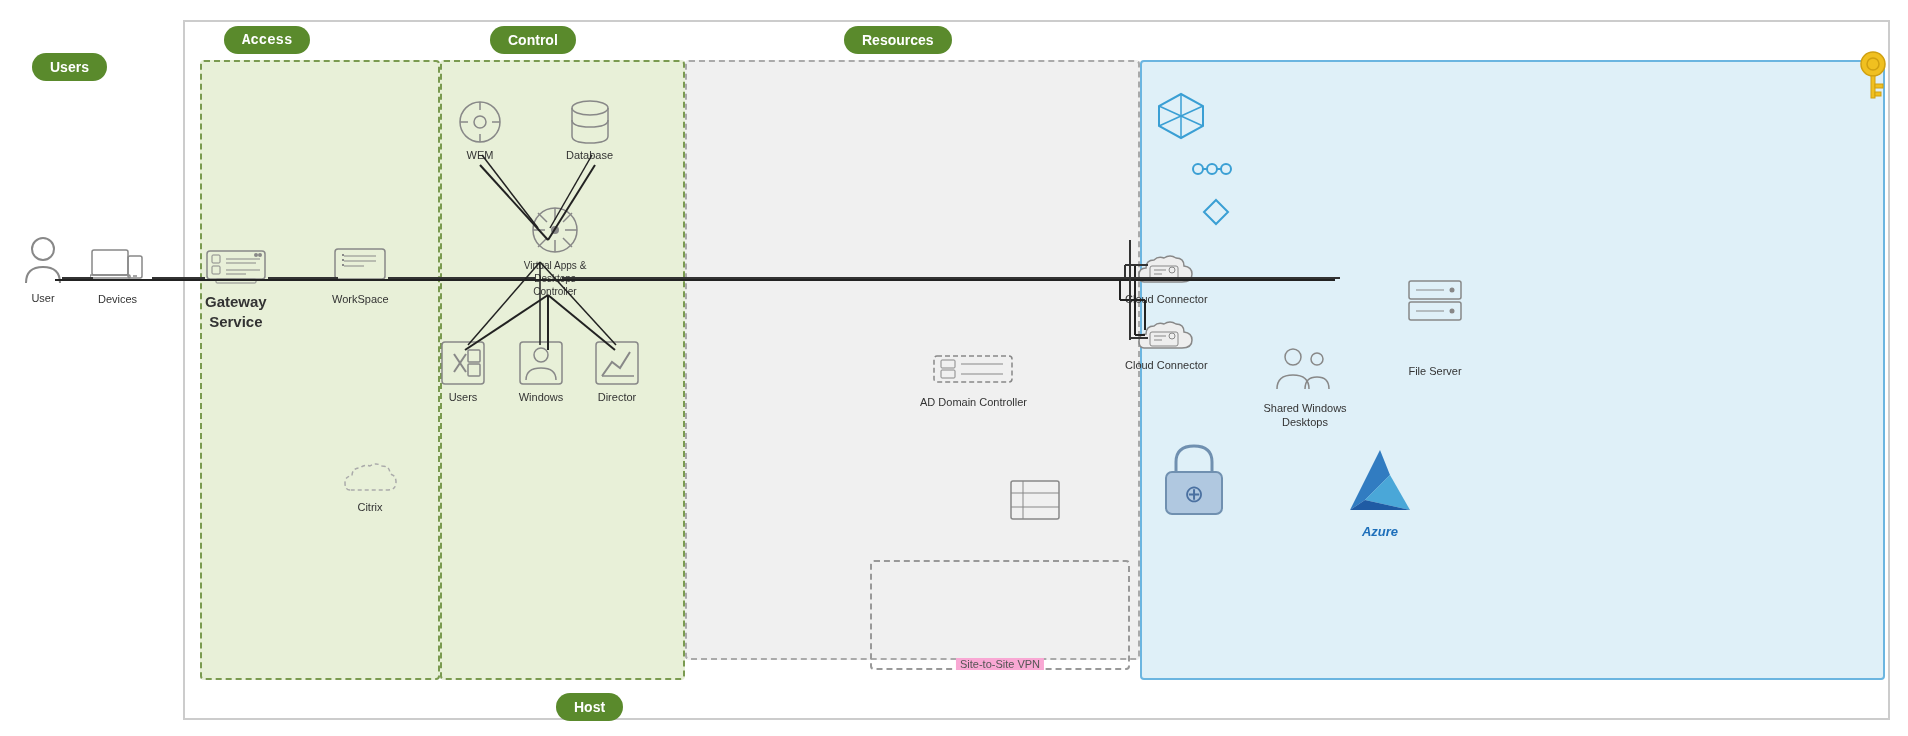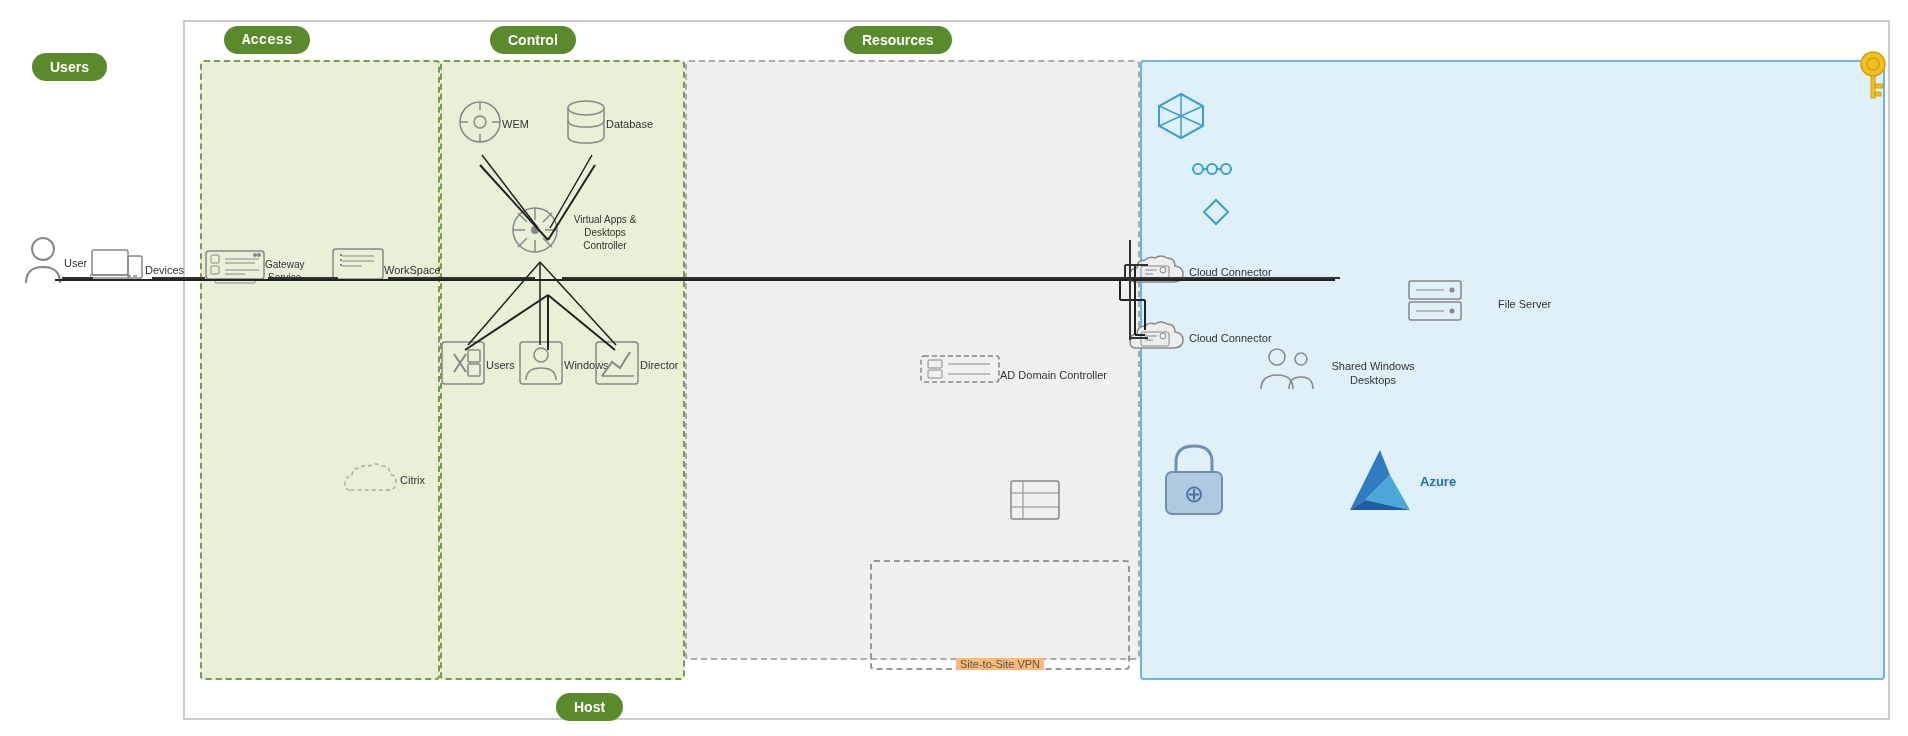--- a/index.html
+++ b/index.html
@@ -101,21 +101,21 @@
       border: 2px solid #6bb5e0;
       background: #dff0f8;
       border-radius: 4px;
     }
 
     
     .icon-item {
       position: absolute;
       text-align: center;
       display: flex;
-      flex-direction: row;
+      flex-direction: column;
       align-items: center;
     }
 
     .icon-label {
       font-size: 11px;
       color: #333;
       text-align: center;
       margin-top: 4px;
       line-height: 1.3;
     }
@@ -148,21 +148,21 @@
     }
 
     .vpn-label {
       position: absolute;
       bottom: -2px;
       left: 50%;
       transform: translateX(-50%);
       font-size: 11px;
       color: #555;
       white-space: nowrap;
-      background: #fdba74;
+      background: #f9a8d4;
       padding: 0 4px;
     }
   </style>
 </head>
 <body>
 
 <div class="diagram-container">
 
   <svg class="connections">
 
@@ -236,21 +236,21 @@
       <rect x="6" y="16" width="8" height="8" rx="1" fill="none" stroke="#888" stroke-width="1"></rect>
       <line x1="20" y1="9" x2="54" y2="9" stroke="#888" stroke-width="1"></line>
       <line x1="20" y1="13" x2="50" y2="13" stroke="#888" stroke-width="1"></line>
       <line x1="20" y1="20" x2="54" y2="20" stroke="#888" stroke-width="1"></line>
       <line x1="20" y1="24" x2="40" y2="24" stroke="#888" stroke-width="1"></line>
 
       <circle cx="50" cy="5" r="2" fill="#888"></circle>
       <circle cx="54" cy="5" r="2" fill="#888"></circle>
       <rect x="10" y="29" width="40" height="4" rx="1" fill="none" stroke="#888" stroke-width="1"></rect>
     </svg>
-    <span class="icon-label" style="font-size:10px;">Gateway<br>Service</span>
+    <span class="icon-label" style="font-size:15px;font-weight:bold;">Gateway<br>Service</span>
   </div>
 
   <div class="icon-item" style="left:332px; top:248px;">
     <svg width="52" height="40" viewBox="0 0 52 40">
       <rect x="1" y="1" width="50" height="30" rx="3" fill="none" stroke="#888" stroke-width="1.5"></rect>
       <line x1="10" y1="8" x2="42" y2="8" stroke="#888" stroke-width="1"></line>
       <line x1="10" y1="13" x2="42" y2="13" stroke="#888" stroke-width="1"></line>
       <line x1="10" y1="18" x2="30" y2="18" stroke="#888" stroke-width="1"></line>
       <rect x="8" y="6" width="2" height="2" fill="#888"></rect>
       <rect x="8" y="11" width="2" height="2" fill="#888"></rect>
@@ -413,21 +413,21 @@
     <svg width="68" height="52" viewBox="0 0 68 52">
 
       <circle cx="22" cy="12" r="8" fill="none" stroke="#888" stroke-width="1.5"></circle>
       <path d="M6 44 Q6 30 22 30 Q38 30 38 44" fill="none" stroke="#888" stroke-width="1.5"></path>
       <circle cx="46" cy="14" r="6" fill="none" stroke="#888" stroke-width="1.5"></circle>
       <path d="M34 44 Q34 32 46 32 Q58 32 58 44" fill="none" stroke="#888" stroke-width="1.5"></path>
     </svg>
     <span class="icon-label" style="max-width:100px;">Shared Windows Desktops</span>
   </div>
 
-  <div class="icon-item" style="left:1340px; top:440px;">
+  <div class="icon-item" style="left:1340px; top:440px;font-style:italic;">
     <svg width="80" height="80" viewBox="0 0 80 80">
 
       <polygon points="10,70 40,10 50,35 25,60" fill="#1e6fba" opacity="0.9"></polygon>
       <polygon points="50,35 70,70 25,60" fill="#3a9fd4" opacity="0.9"></polygon>
       <polygon points="10,70 25,60 70,70" fill="#0a4a9a" opacity="0.9"></polygon>
     </svg>
     <span class="icon-label" style="font-size:13px; font-weight:bold; color:#1e6fba;">Azure</span>
   </div>
 
   <div class="icon-item" style="left:1158px; top:440px;">

